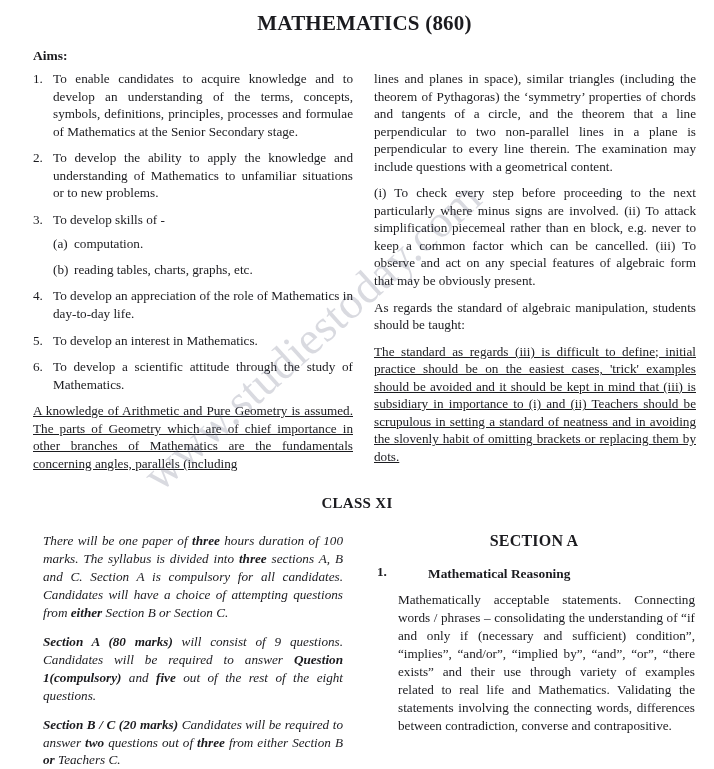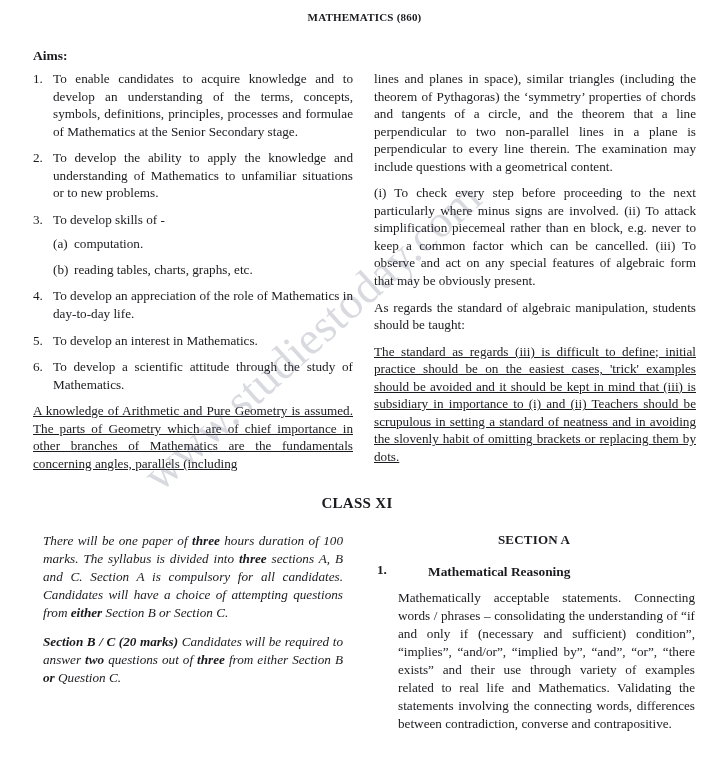--- a/index.html
+++ b/index.html
@@ -46,21 +46,21 @@
     position: relative;
     z-index: 1;
     width: 714px;
     height: 769px;
     box-sizing: border-box;
     padding: 0;
   }
 
   .doc-title {
     text-align: center;
-    font-size: 11px;
+    font-size: 21px;
     font-weight: bold;
     letter-spacing: 0.2px;
     margin: 8px 12px 0 0;
     padding-top: 3px;
     padding-left: 27px;
   }
 
   .aims-label {
     position: absolute;
     left: 33px;
@@ -175,21 +175,21 @@
     line-height: 1.36;
     text-align: justify;
     text-justify: inter-word;
     margin: 0 0 11px 0;
   }
   p.ital b { font-weight: bold; }
   p.ital:last-child { margin-bottom: 0; }
 
   .section-heading {
     text-align: center;
-    font-size: 13px;
+    font-size: 16px;
     font-weight: bold;
     letter-spacing: 0.2px;
     margin: 0 0 14px 0;
   }
 
   .topic-row {
     position: relative;
     padding-left: 25px;
     margin-bottom: 9px;
   }
@@ -282,22 +282,23 @@
   </div>
 
   <div class="class-heading">CLASS XI</div>
 
   <div class="cols-bottom">
 
     <div class="col-left-bottom">
 
       <p class="ital"><span>There will be one paper of </span><b>three</b><span> hours duration of 100 marks.  The syllabus is divided into </span><b>three</b><span> sections A, B and C. Section A is compulsory for all candidates. Candidates will have a choice of attempting questions from </span><b>either</b><span> Section B or Section C.</span></p>
 
-
-      <p class="ital"><b>Section B / C (20 marks)</b><span> Candidates will be required to answer </span><b>two</b><span> questions out of </span><b>three</b><span> from either Section B </span><b>or</b><span> Question C.</span></p>
+      <p class="ital"><b>Section A (80 marks)</b><span> will consist of 9 questions. Candidates will be required to answer </span><b>Question 1(compulsory)</b><span> and </span><b>five</b><span> out of the rest of the eight questions.</span></p>
+
+      <p class="ital"><b>Section B / C (20 marks)</b><span> Candidates will be required to answer </span><b>two</b><span> questions out of </span><b>three</b><span> from either Section B </span><b>or</b><span> Teachers C.</span></p>
 
     </div>
 
     <div class="col-right-bottom">
       <div class="section-heading">SECTION A</div>
 
       <div class="topic-row">
         <span class="topic-num">1.</span>
         <span class="topic-title">Mathematical Reasoning</span>
       </div>

